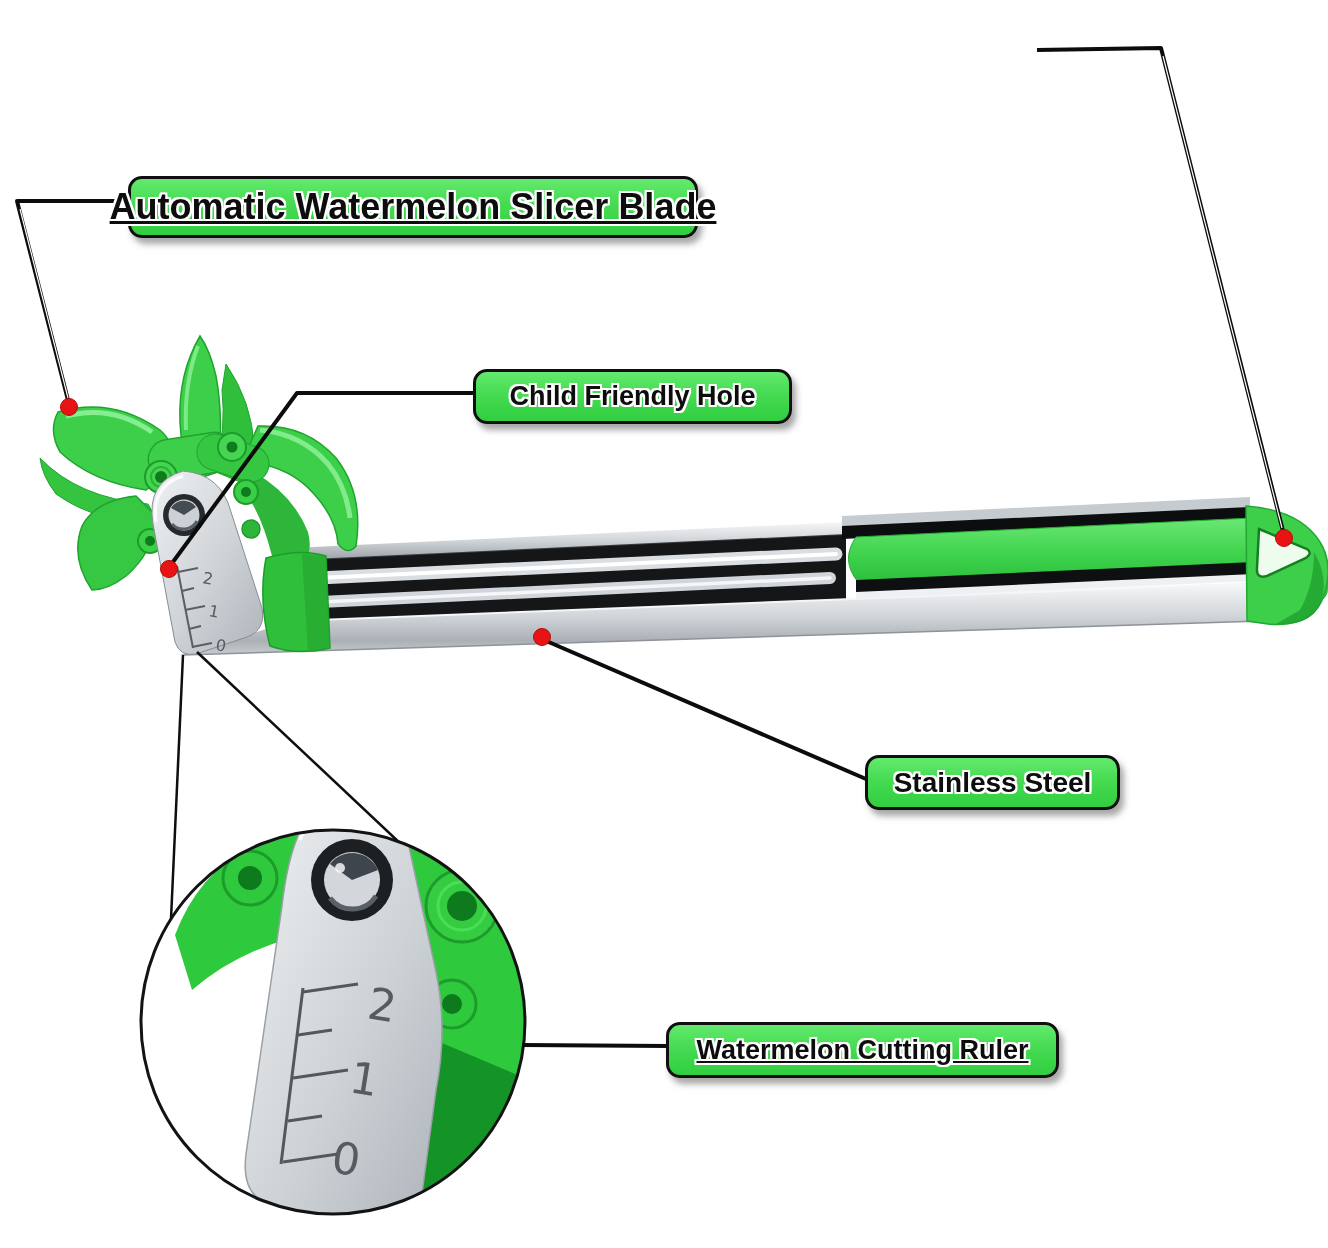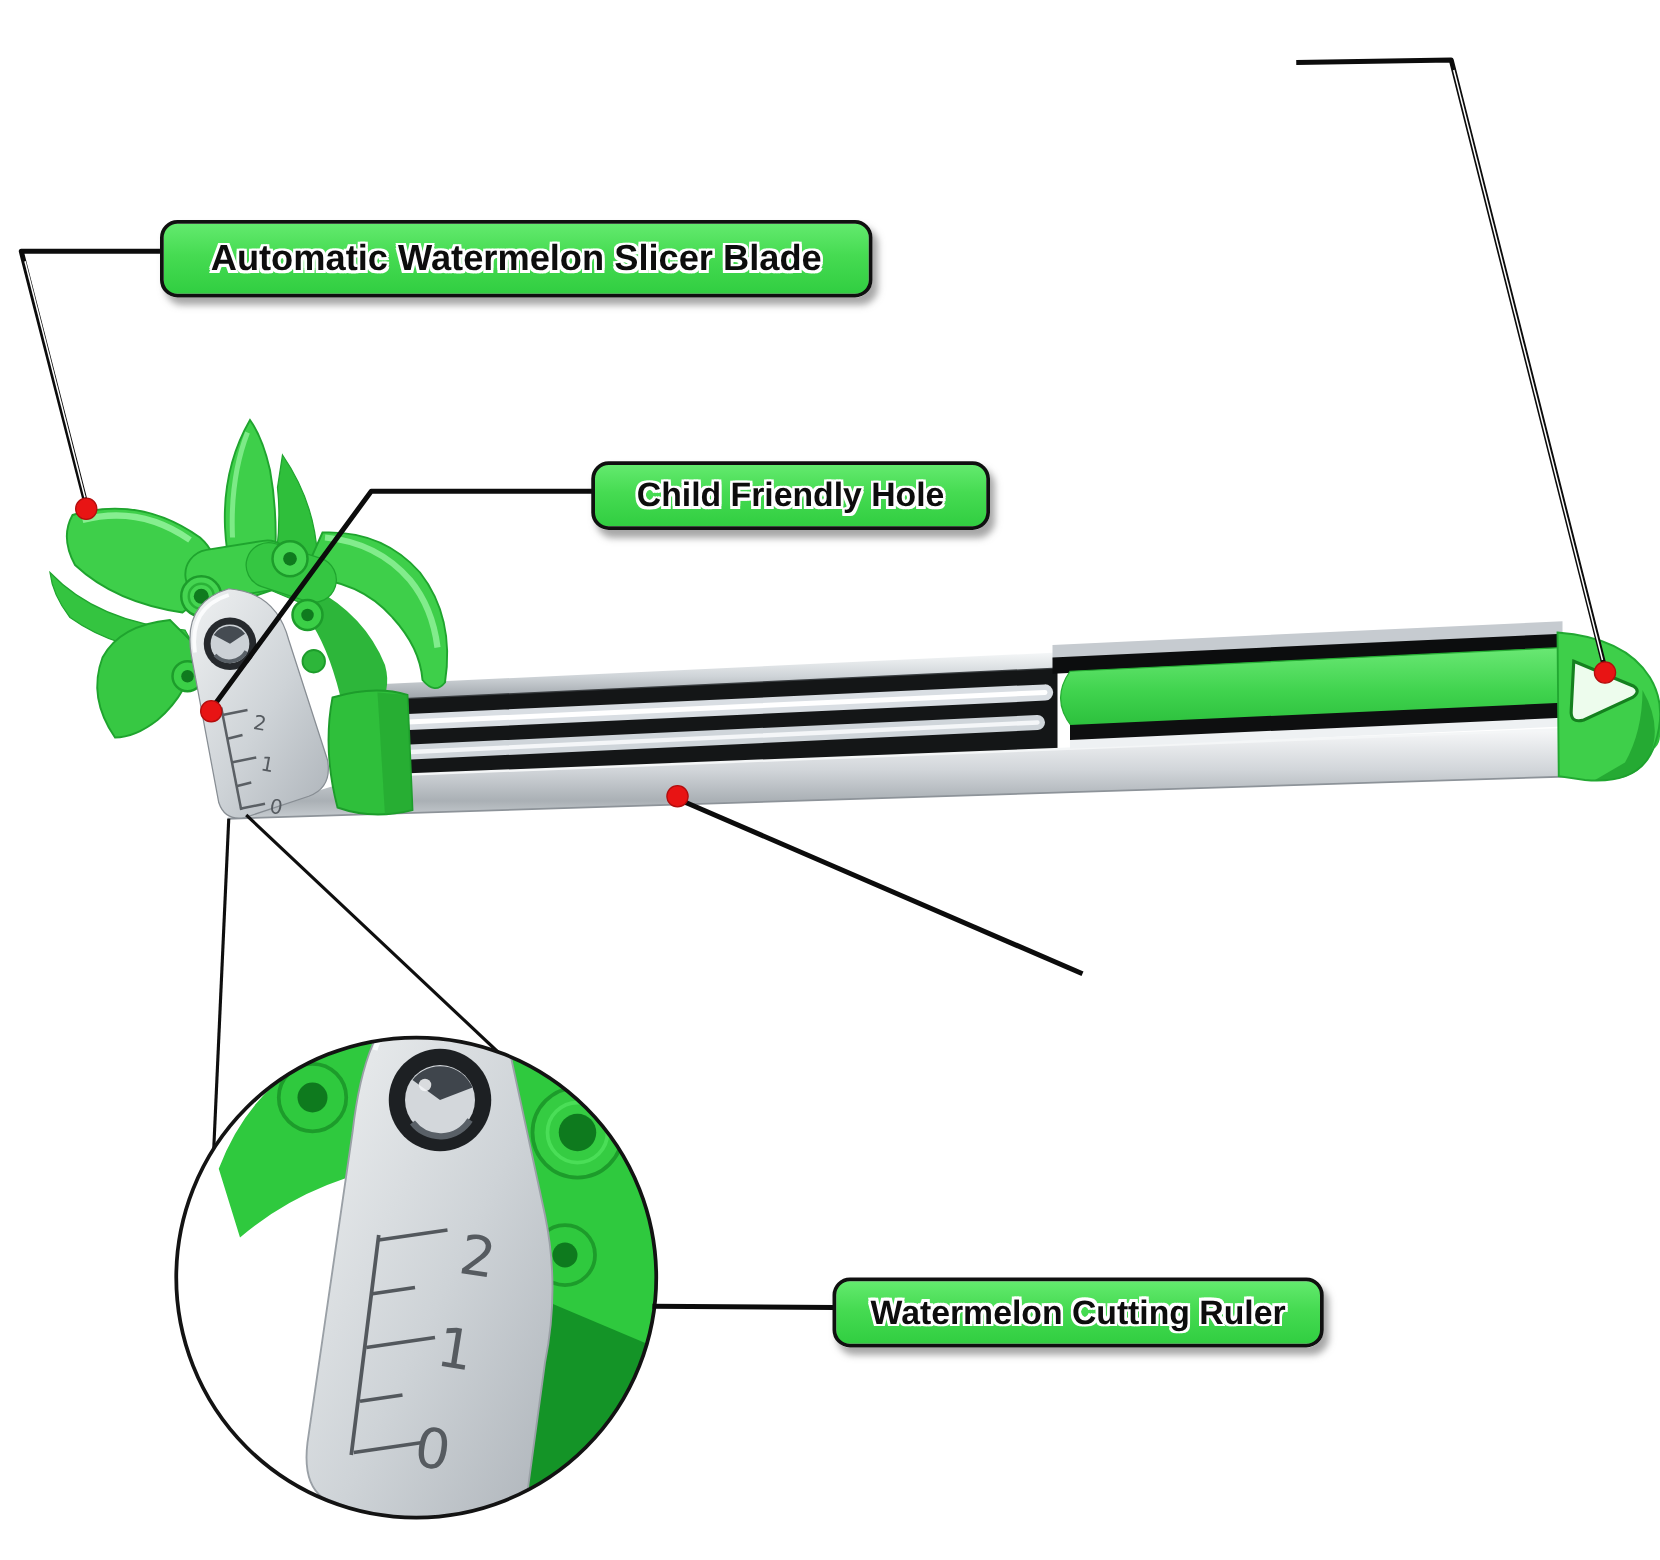--- a/index.html
+++ b/index.html
@@ -178,21 +178,22 @@
   </g>
 
   <g fill="#e81414" stroke="#b20d0d" stroke-width="1">
     <circle cx="69" cy="407" r="8.5"></circle>
     <circle cx="169" cy="569" r="8.5"></circle>
     <circle cx="542" cy="637" r="8.5"></circle>
     <circle cx="1284" cy="538" r="8.5"></circle>
   </g>
 </svg>
 
-<div class="callout" style="left:128px;top:176px;width:564px;height:56px;font-size:29px;">Automatic Watermelon Slicer Blade</div>
+<div class="callout" style="left:128px;top:176px;width:564px;height:56px;font-size:36px;text-decoration:underline;">Automatic Watermelon Slicer Blade</div>
 
 
 <div class="callout" style="left:473px;top:369px;width:313px;height:49px;font-size:27px;">Child Friendly Hole</div>
 
+<div class="callout" style="left:865px;top:755px;width:249px;height:49px;font-size:28px;">Stainless Steel</div>
 
-<div class="callout" style="left:666px;top:1022px;width:387px;height:50px;font-size:27px;">Watermelon Cutting Ruler</div>
+<div class="callout" style="left:666px;top:1022px;width:387px;height:50px;font-size:27px;text-decoration:underline;">Watermelon Cutting Ruler</div>
 
 </div>
 
 </body></html>

